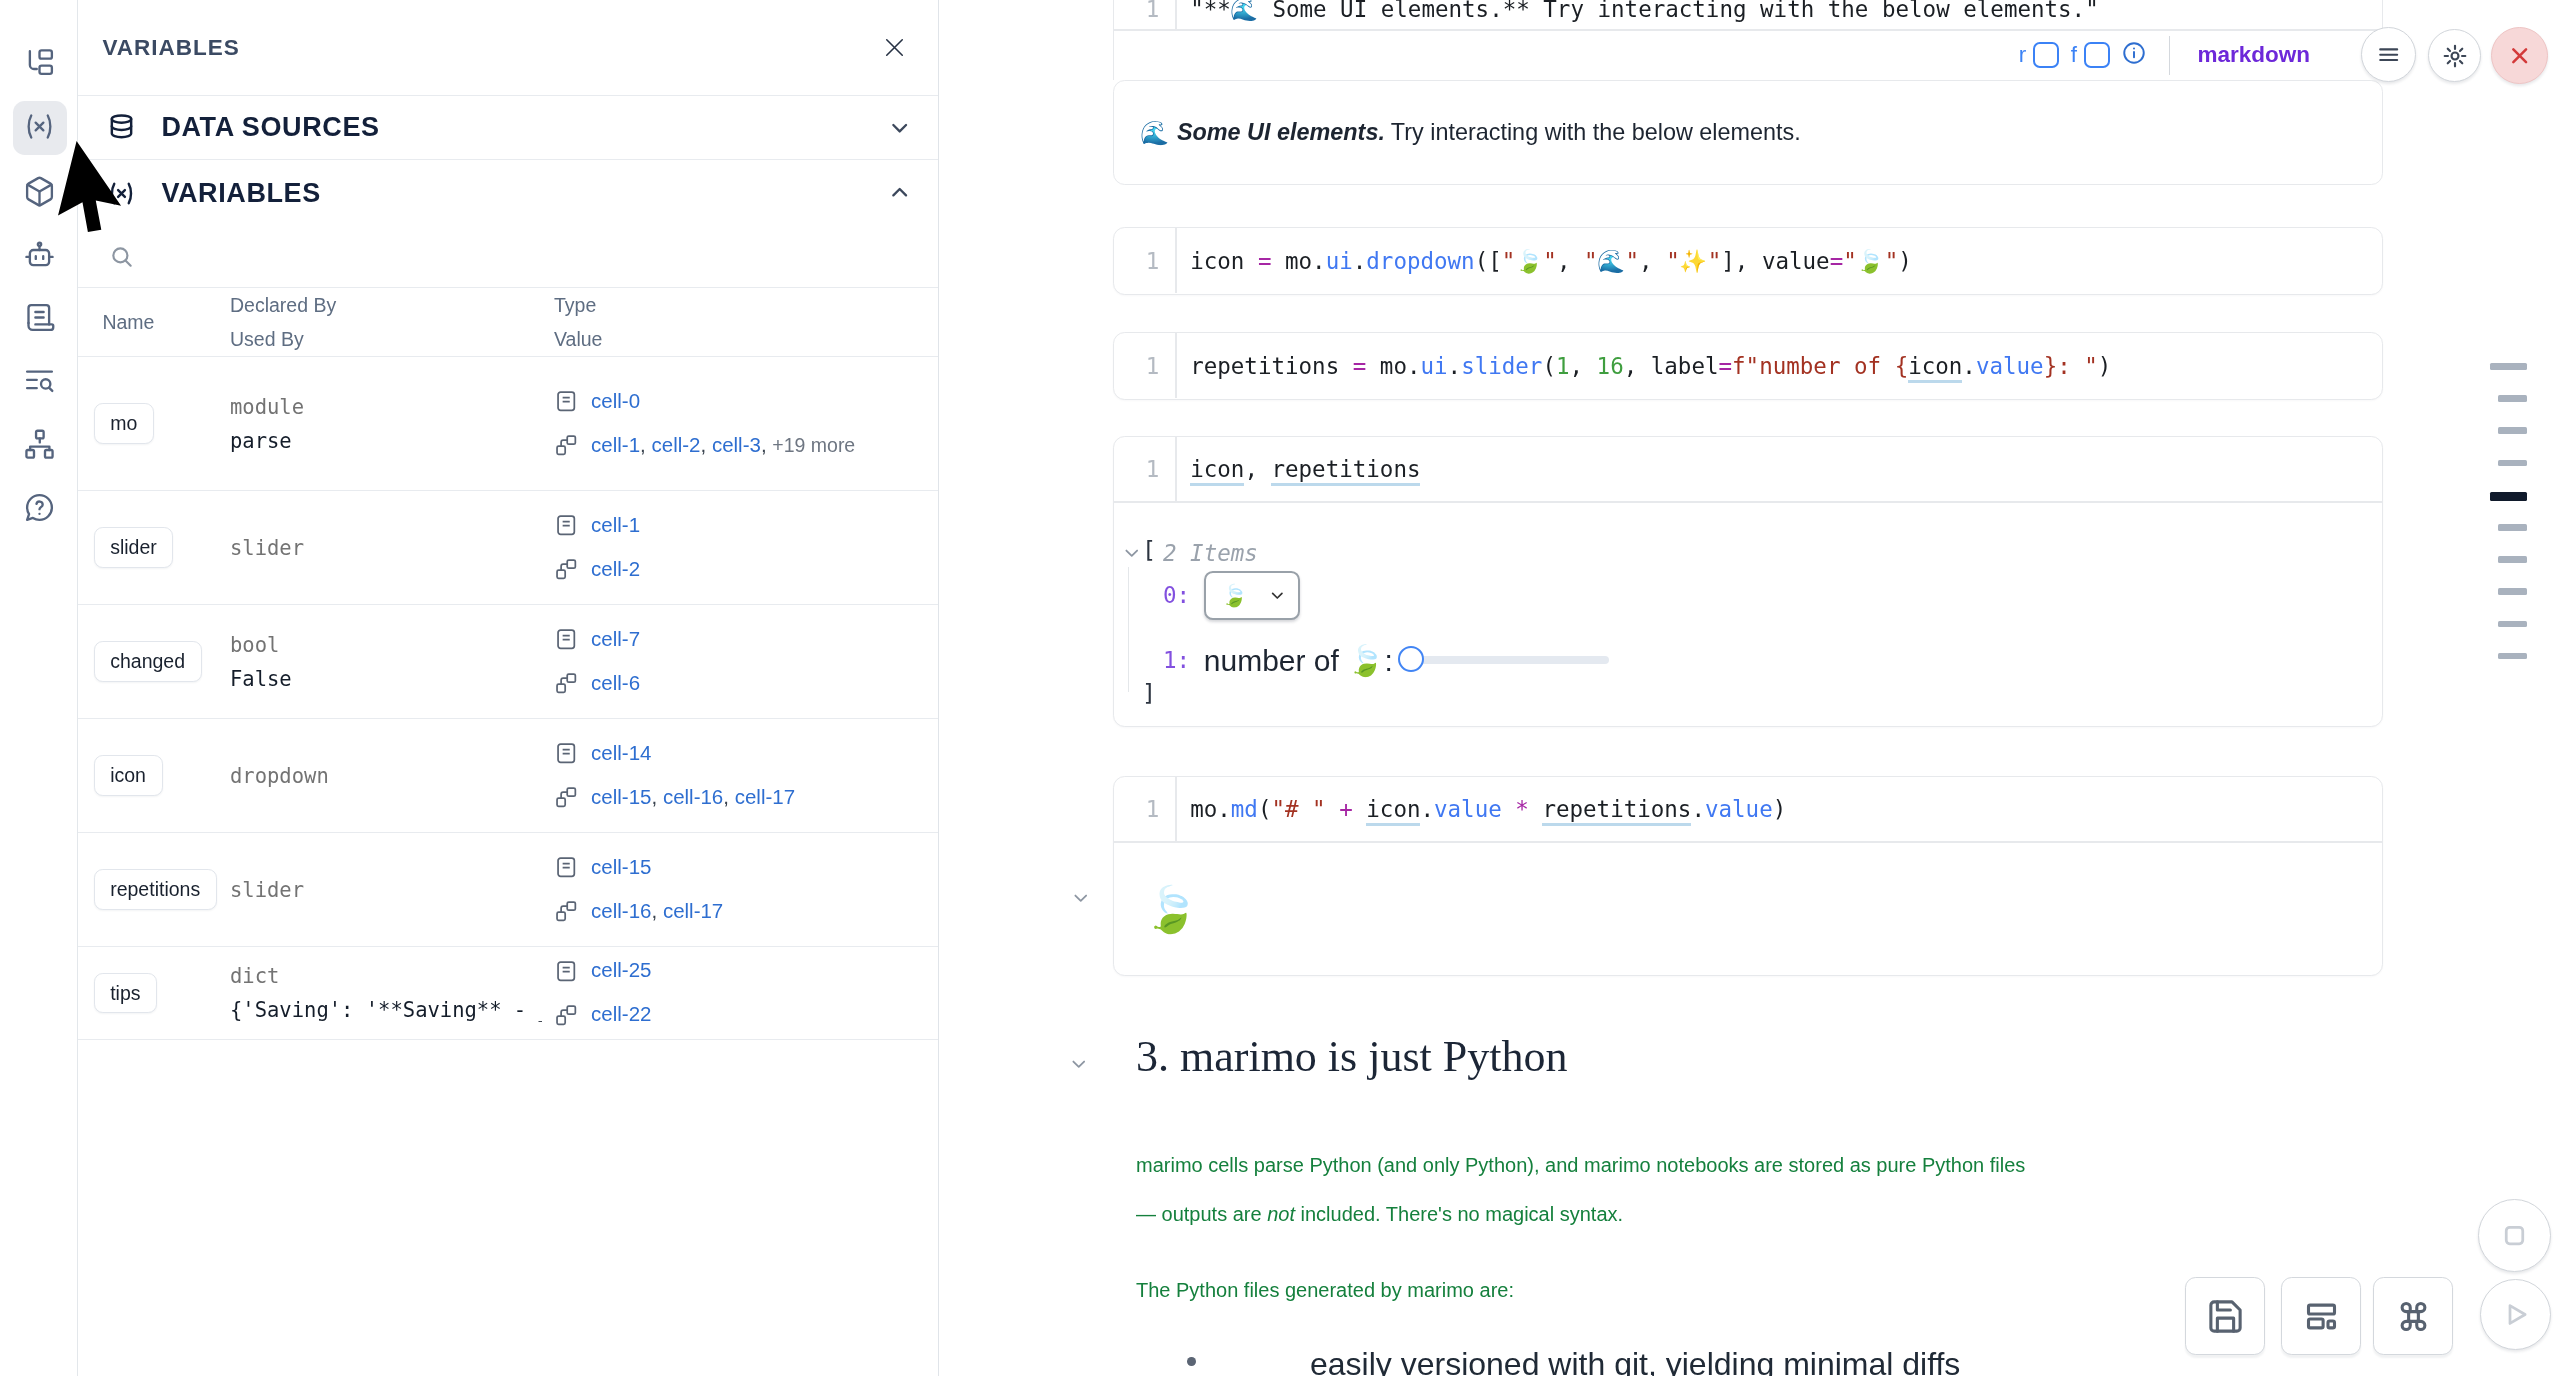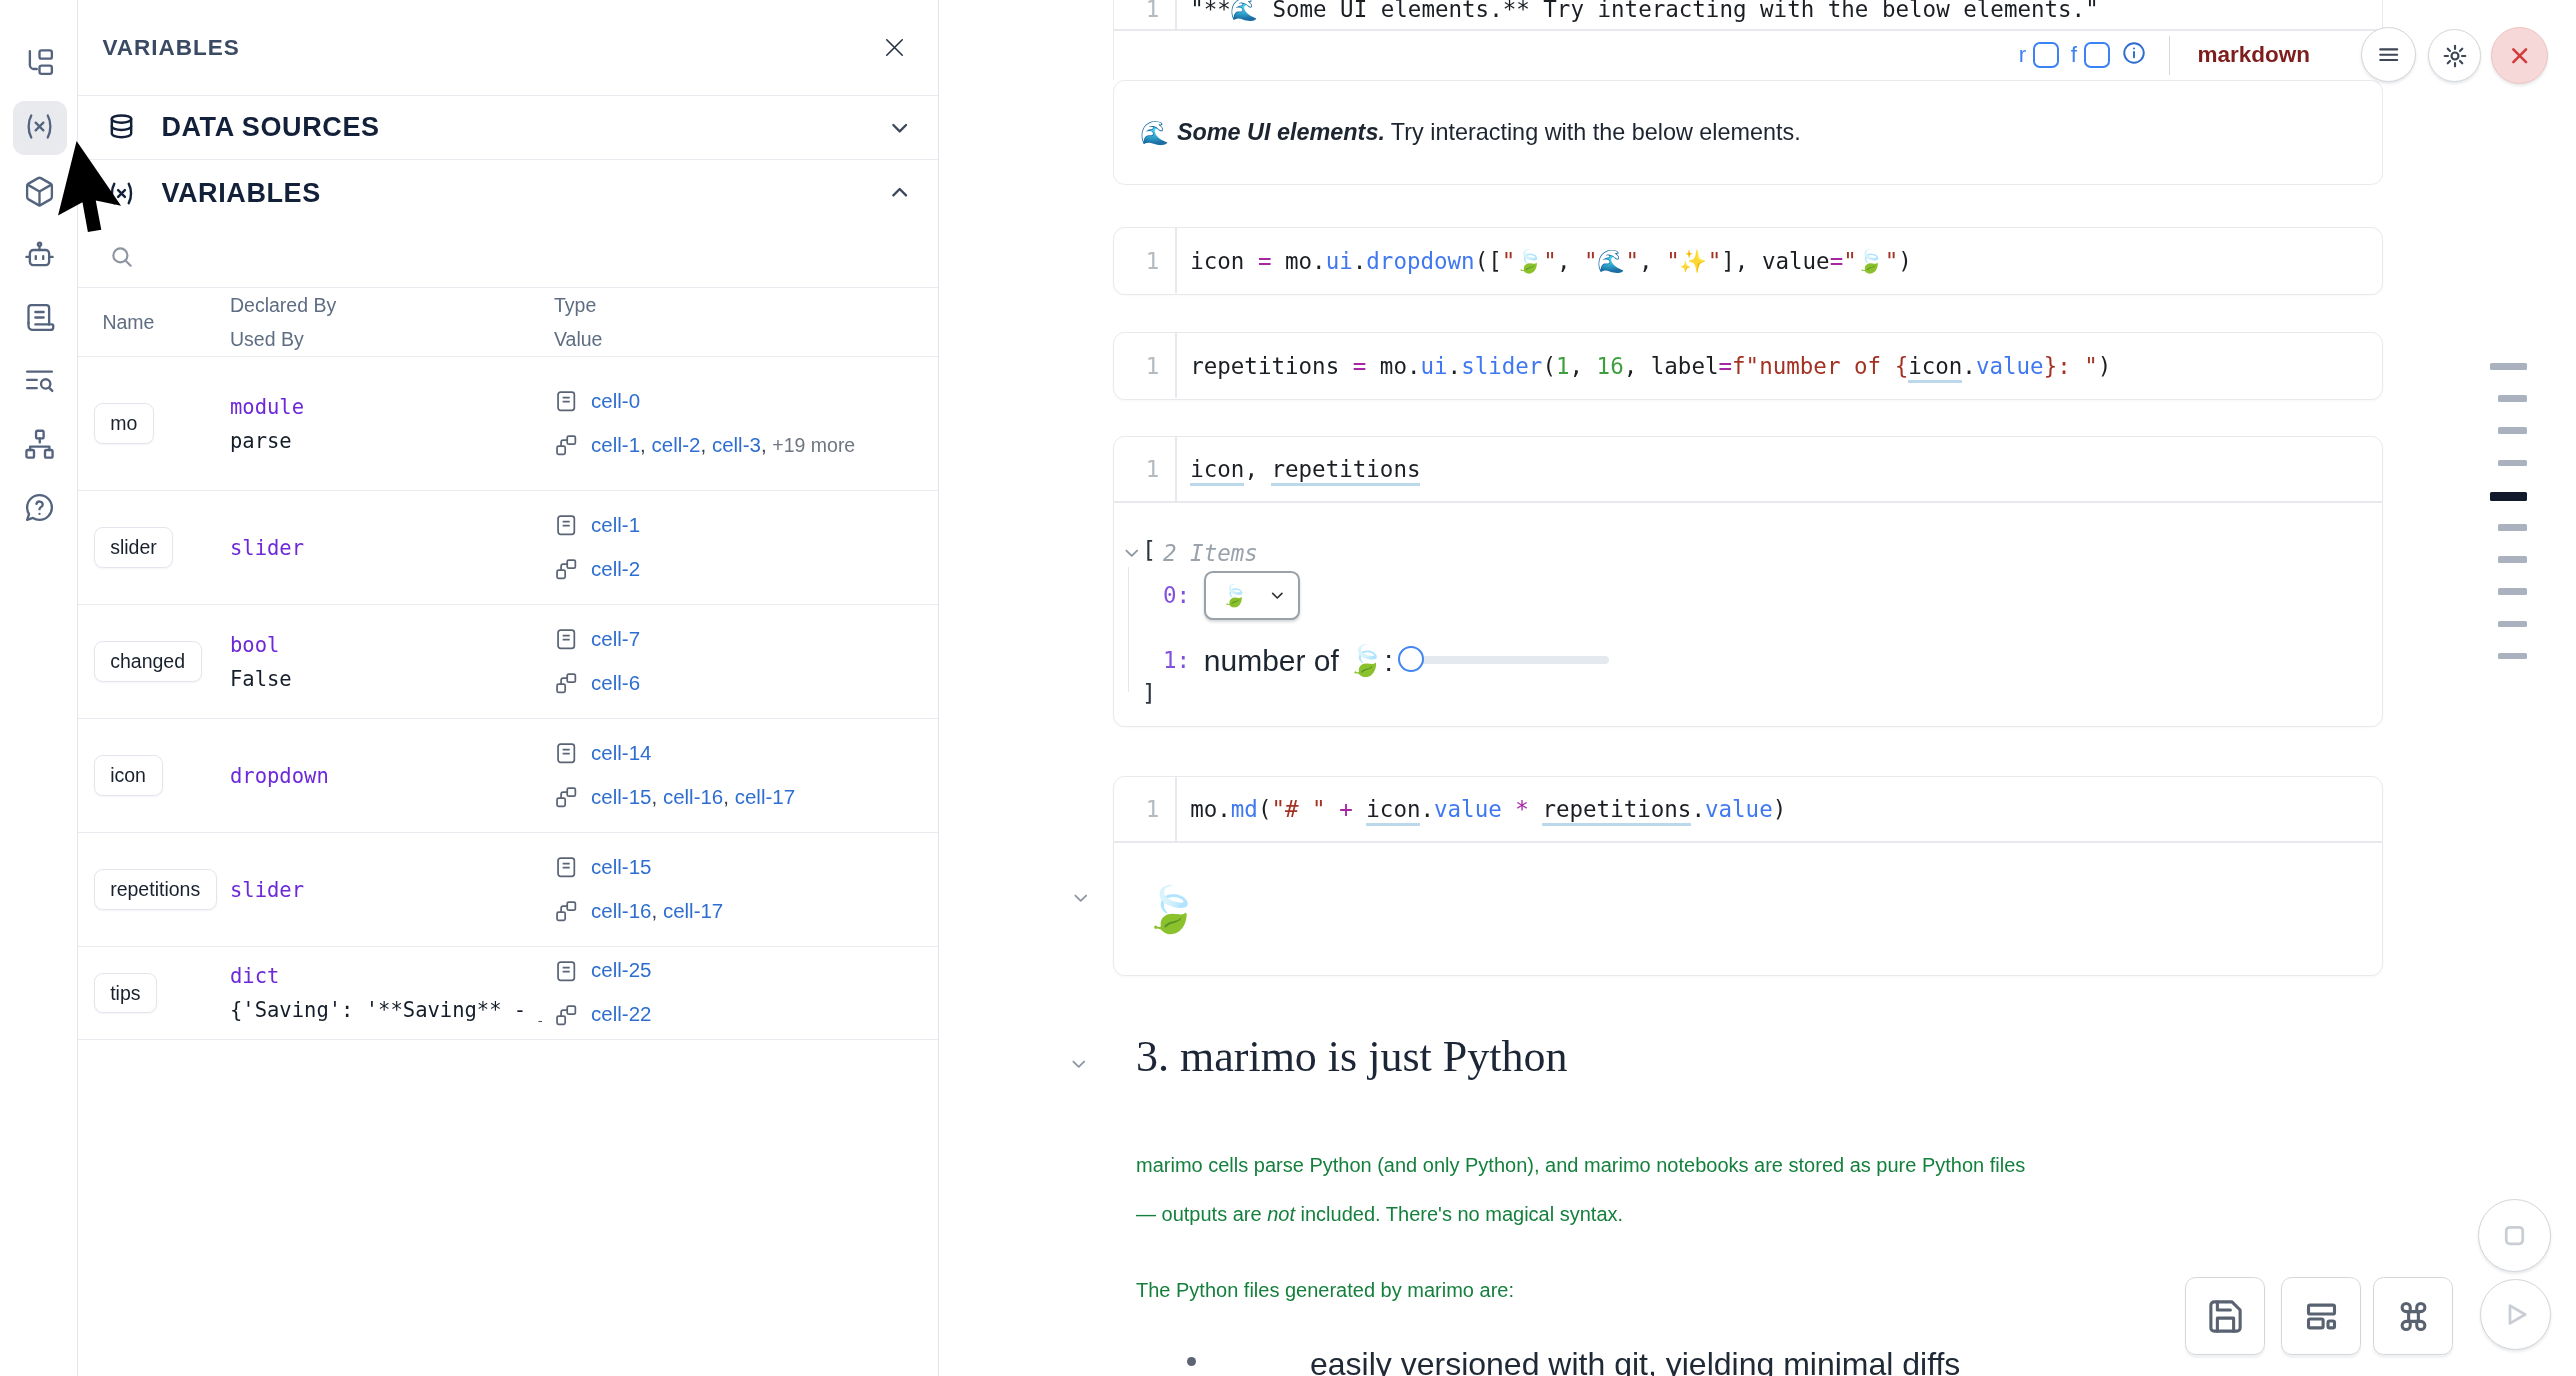--- a/index.html
+++ b/index.html
@@ -31,21 +31,21 @@
   .search-input{border:none;outline:none;font-size:24.4px;color:#27303c;margin-left:21.5px;width:625px;font-family:"Liberation Sans",sans-serif;}
   .search-input::placeholder{color:#9aa3ad;}
   .thead{height:69px;border-bottom:1.5px solid #e8ebef;display:grid;grid-template-columns:152px 324px 1fr;align-items:center;color:#5e6d82;font-size:19.5px;}
   .thead .h-name{padding-left:24.4px;}
   .thead .h-two{line-height:34px;}
   .vrow{height:114px;border-bottom:1.5px solid #e8ebef;display:grid;grid-template-columns:152px 324px 1fr;align-items:center;}
   .vrow:first-child{height:134px;}
   .vrow:last-child{height:93px;}
   .vcol-name{padding-left:15.6px;}
   .badge{display:inline-block;border:1.5px solid #e2e6ec;border-radius:8.8px;padding:7.8px 15.6px;font-size:19.5px;color:#19212e;background:#fff;box-shadow:0 1px 2px rgba(20,30,50,.05);}
-  .vtype{font-family:"DejaVu Sans Mono",monospace;font-size:20.5px;color:#6d28d9;line-height:34px;}
+  .vtype{font-family:"DejaVu Sans Mono",monospace;font-size:20.5px;color:#737373;line-height:34px;}
   .vval{font-family:"DejaVu Sans Mono",monospace;font-size:20.5px;color:#141d2a;line-height:34px;white-space:nowrap;overflow:hidden;max-width:312px;}
   .vline{display:flex;align-items:center;line-height:44px;height:44px;}
   .mi{width:24.4px;height:24.4px;fill:none;stroke:#5a6474;stroke-width:1.7;margin-right:12.7px;flex:none;}
   .clink{color:#2e6ed0;font-size:20.5px;cursor:pointer;}
   .comma{color:#39424e;font-size:20.5px;}
   .more{color:#6e7682;font-size:19.5px;}
 
   
   .cursor{position:absolute;left:57px;top:133px;z-index:50;}
 
@@ -65,21 +65,21 @@
 
   
   .topcell{position:absolute;left:1113px;top:0;width:1270px;height:80px;border-left:1.5px solid #e7e9ec;border-right:1.5px solid #e7e9ec;background:#fff;}
   .topcell .clipzone{height:29px;overflow:hidden;position:relative;}
   .topcell .clipzone .codeline{position:absolute;top:-23.4px;left:0;right:0;}
   .cellfooter{height:49px;display:flex;align-items:center;justify-content:flex-end;padding-right:72px;}
   .tgl-letter{color:#3b82f6;font-size:22.5px;}
   .tgl-box{width:26px;height:25.4px;border:2.4px solid #3b82f6;border-radius:6.8px;margin:0 11.7px 0 6.8px;}
   .info-ic svg{width:26px;height:26px;fill:none;stroke:#2e6ed0;stroke-width:1.8;stroke-linecap:round;}
   .vsep{width:1.5px;height:39px;background:#d4d8dd;margin:0 27px 0 21.5px;}
-  .lang-label{color:#7f1d1d;font-weight:700;font-size:22.5px;}
+  .lang-label{color:#6d28d9;font-weight:700;font-size:22.5px;}
 
   
   .out1{position:absolute;left:1113px;top:80px;width:1270px;height:105px;background:#fff;border:1.5px solid #e7e9ec;border-radius:11.7px;display:flex;align-items:center;padding-left:26px;font-size:23.4px;color:#1d2531;}
   .out1 b{margin-right:5.9px;font-style:italic;}
   .out1 .emj{margin-right:7.8px;}
 
   
   .treeout{position:relative;height:225px;font-family:"DejaVu Sans Mono",monospace;}
   .tchev{position:absolute;left:6.8px;top:39px;}
   .tchev svg,.smallchev svg{width:21.5px;height:21.5px;fill:none;stroke:#8d96a2;stroke-width:2;stroke-linecap:round;stroke-linejoin:round;}

